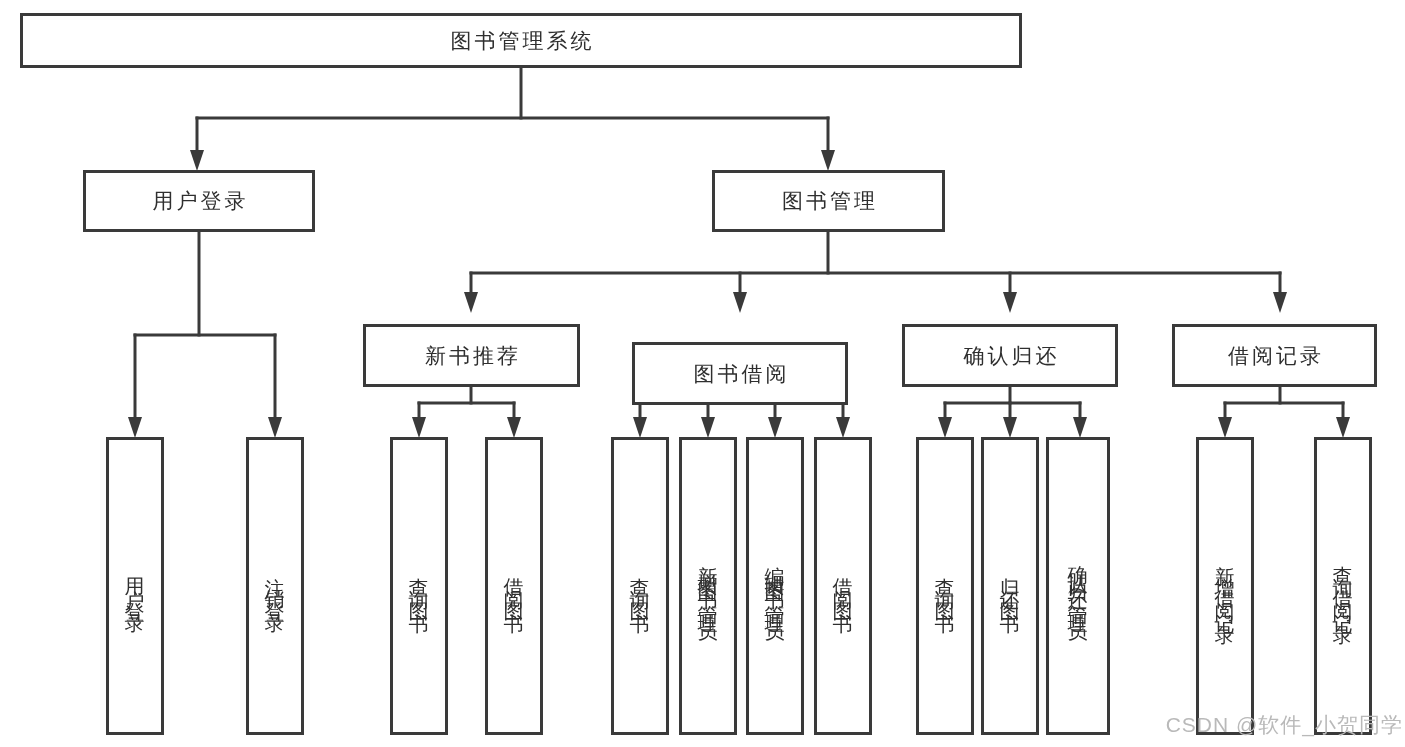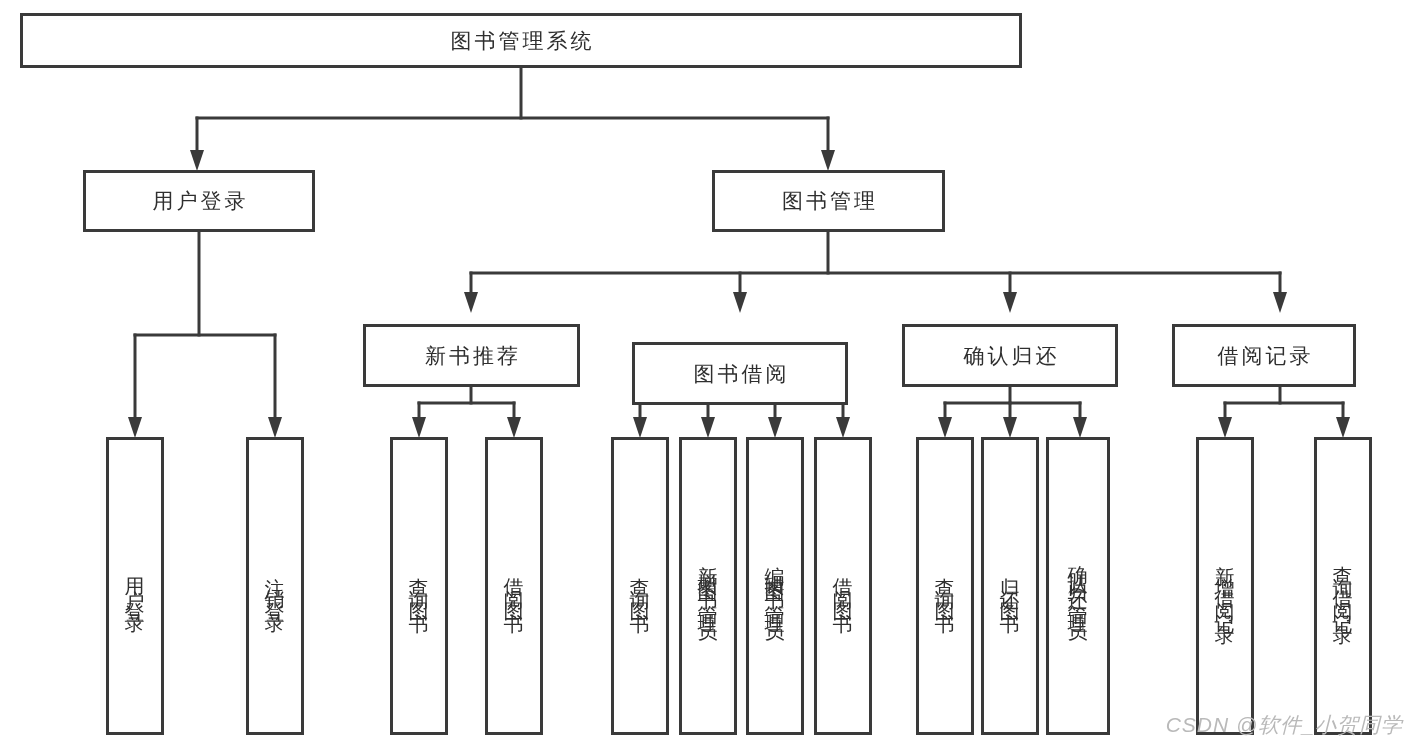--- a/index.html
+++ b/index.html
@@ -57,21 +57,21 @@
   
   #node-root           { left: 20px;   top: 13px;  width: 1002px; height: 55px; }
   
   #node-user-login     { left: 83px;   top: 170px; width: 232px;  height: 62px; }
   #node-book-mgmt      { left: 712px;  top: 170px; width: 233px;  height: 62px; justify-content: center; }
   
   .l3 { top: 324px; height: 63px; }
   #node-new-books      { left: 363px;  width: 217px; }
   #node-book-borrow    { left: 632px;  width: 216px; margin-top: 18px; }
   #node-current-borrow { left: 902px;  width: 216px; }
-  #node-borrow-records { left: 1172px; width: 184px; }
+  #node-borrow-records { left: 1172px; width: 205px; }
   
   .l4 { top: 437px; height: 298px; width: 58px; }
   #leaf-a1 { left: 106px; }
   #leaf-a2 { left: 246px; }
   #leaf-b1 { left: 390px; }
   #leaf-b2 { left: 485px; }
   #leaf-c1 { left: 611px; }
   #leaf-c2 { left: 679px; }
   #leaf-c3 { left: 746px; }
   #leaf-c4 { left: 814px; }
@@ -83,21 +83,20 @@
 
   #watermark {
     position: absolute;
     right: 2px;
     top: 711px;
     z-index: 2;
     font-size: 21px;
     letter-spacing: 1px;
     color: var(--wm, #b9b9b9);
     white-space: nowrap;
-    font-style: italic;
   }
 </style>
 </head>
 <body style="--bg: #ffffff; --border: #3a3a3a; --text: #2f2f2f; --wm: #b9b9b9;">
 
 <div id="canvas">
 
   <svg id="connector-svg" width="1405" height="747" viewBox="0 0 1405 747">
       <line x1="521" y1="68" x2="521" y2="118" stroke="#3a3a3a" stroke-width="3" stroke-linecap="square"></line>
       <line x1="199" y1="232" x2="199" y2="335" stroke="#3a3a3a" stroke-width="3" stroke-linecap="square"></line>

